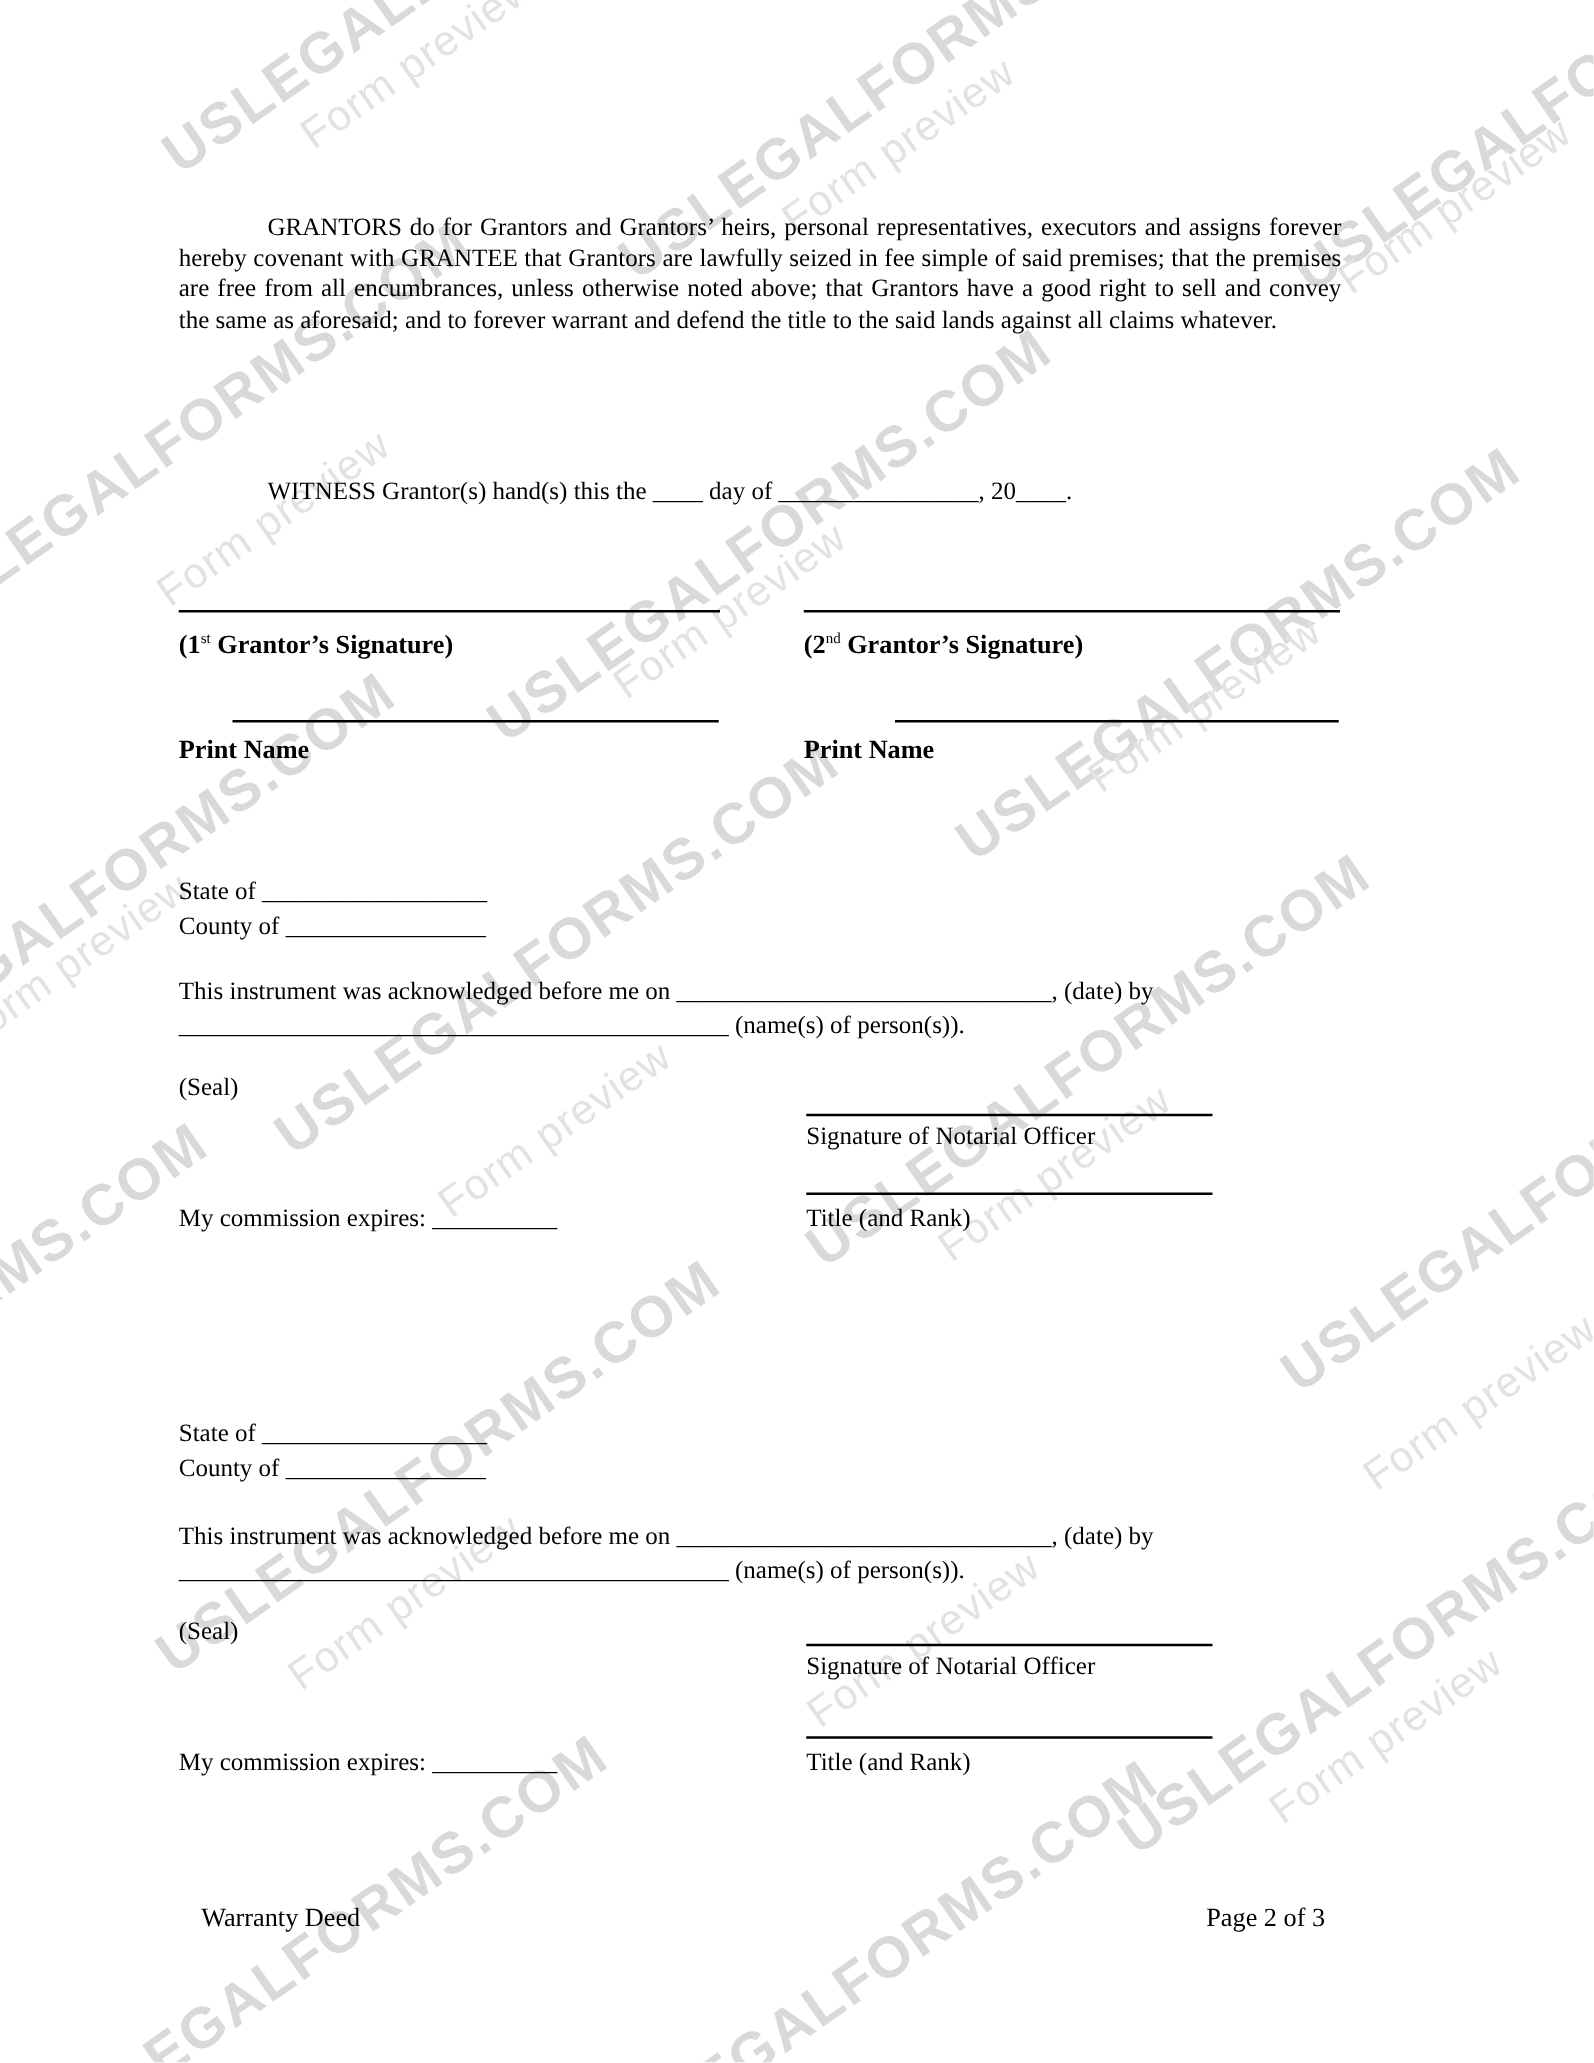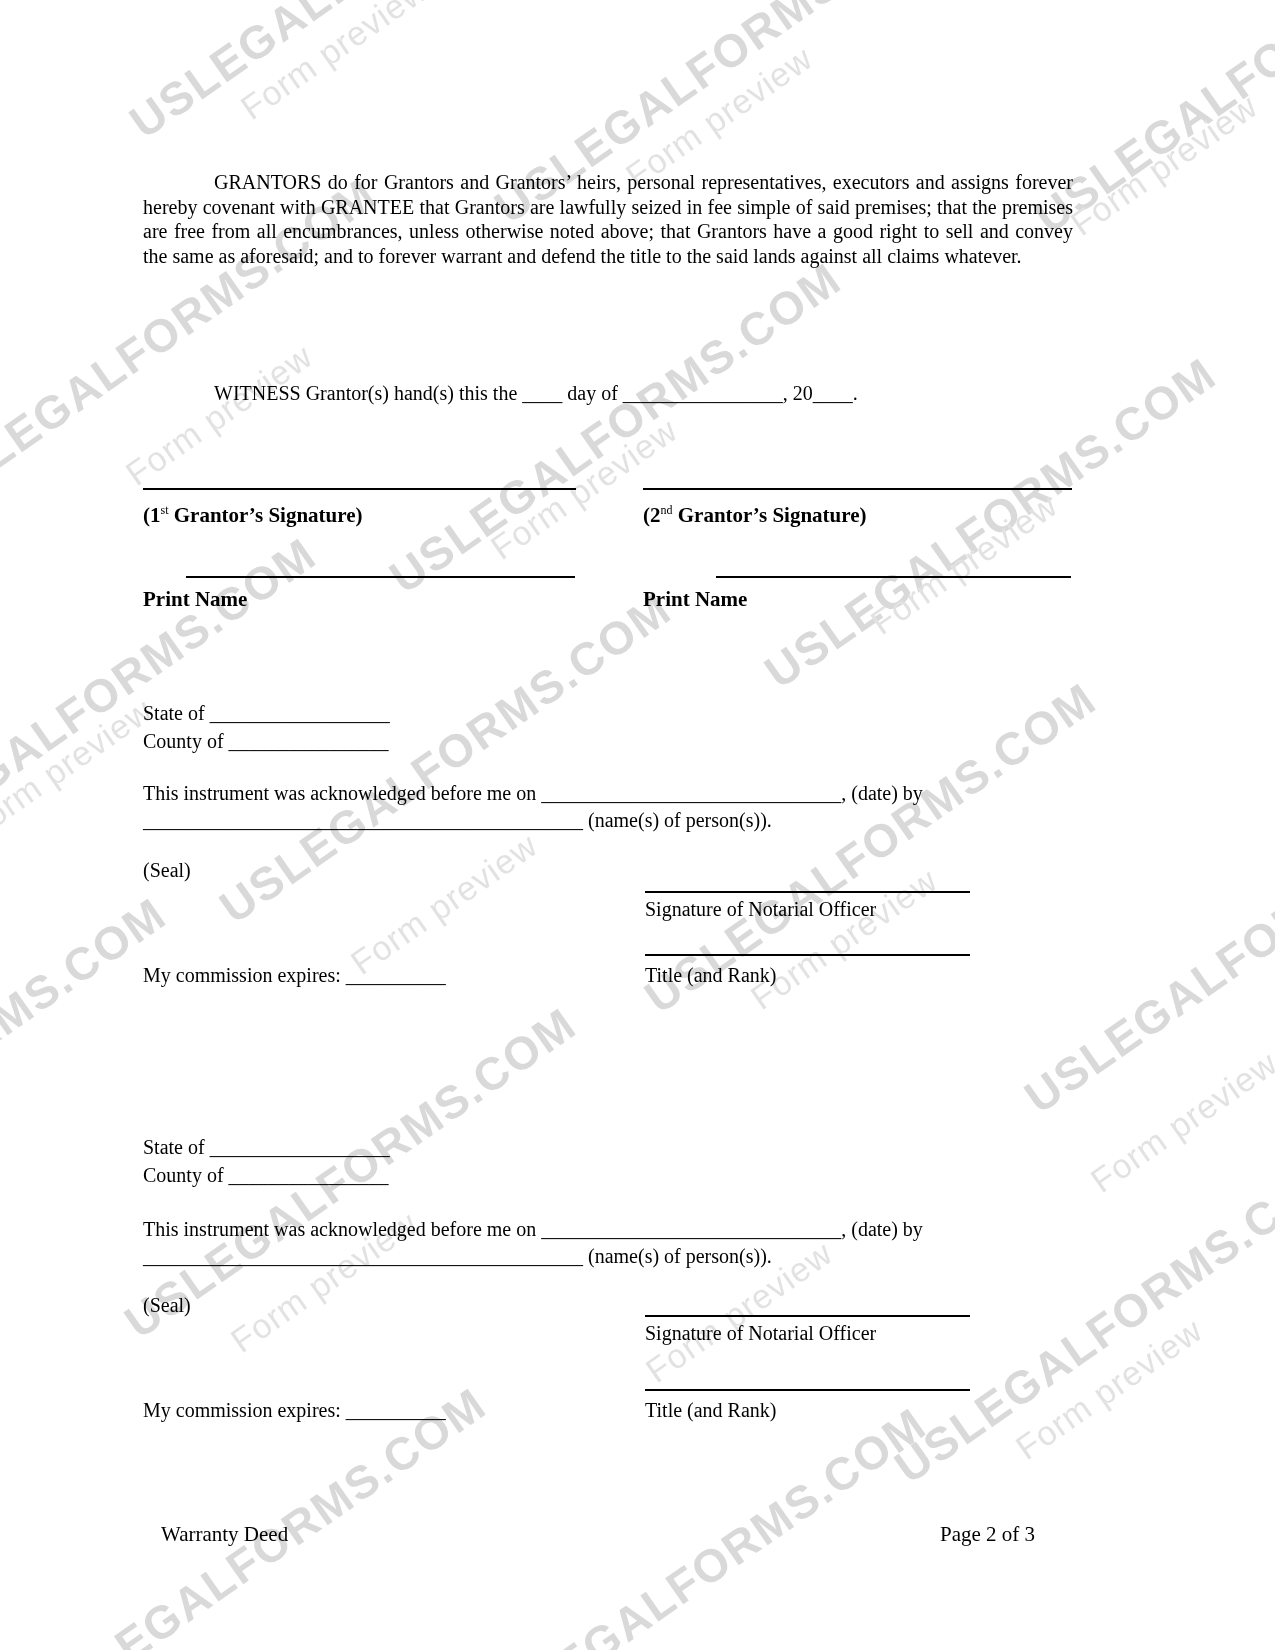--- a/index.html
+++ b/index.html
@@ -109,15 +109,15 @@
   <div class="doc text" style="left:143px;top:1293px">(Seal)</div>
 
   <div class="rule" style="left:645px;top:1315px;width:325px"></div>
   <div class="doc text" style="left:645px;top:1321px">Signature of Notarial Officer</div>
 
   <div class="rule" style="left:645px;top:1389px;width:325px"></div>
   <div class="doc text" style="left:143px;top:1398px">My commission expires: __________</div>
   <div class="doc text" style="left:645px;top:1398px">Title (and Rank)</div>
 
   <div class="doc footer-text" style="left:161px;top:1522px">Warranty Deed</div>
-  <div class="doc footer-text" style="left:940px;top:1522px"><span>Page </span><span class="b">2</span><span> of </span><span class="b">3</span></div>
+  <div class="doc footer-text" style="left:965px;top:1522px"><span>Page </span><span class="b">2</span><span> of </span><span class="b">3</span></div>
 
 </div>
 
 </body></html>

